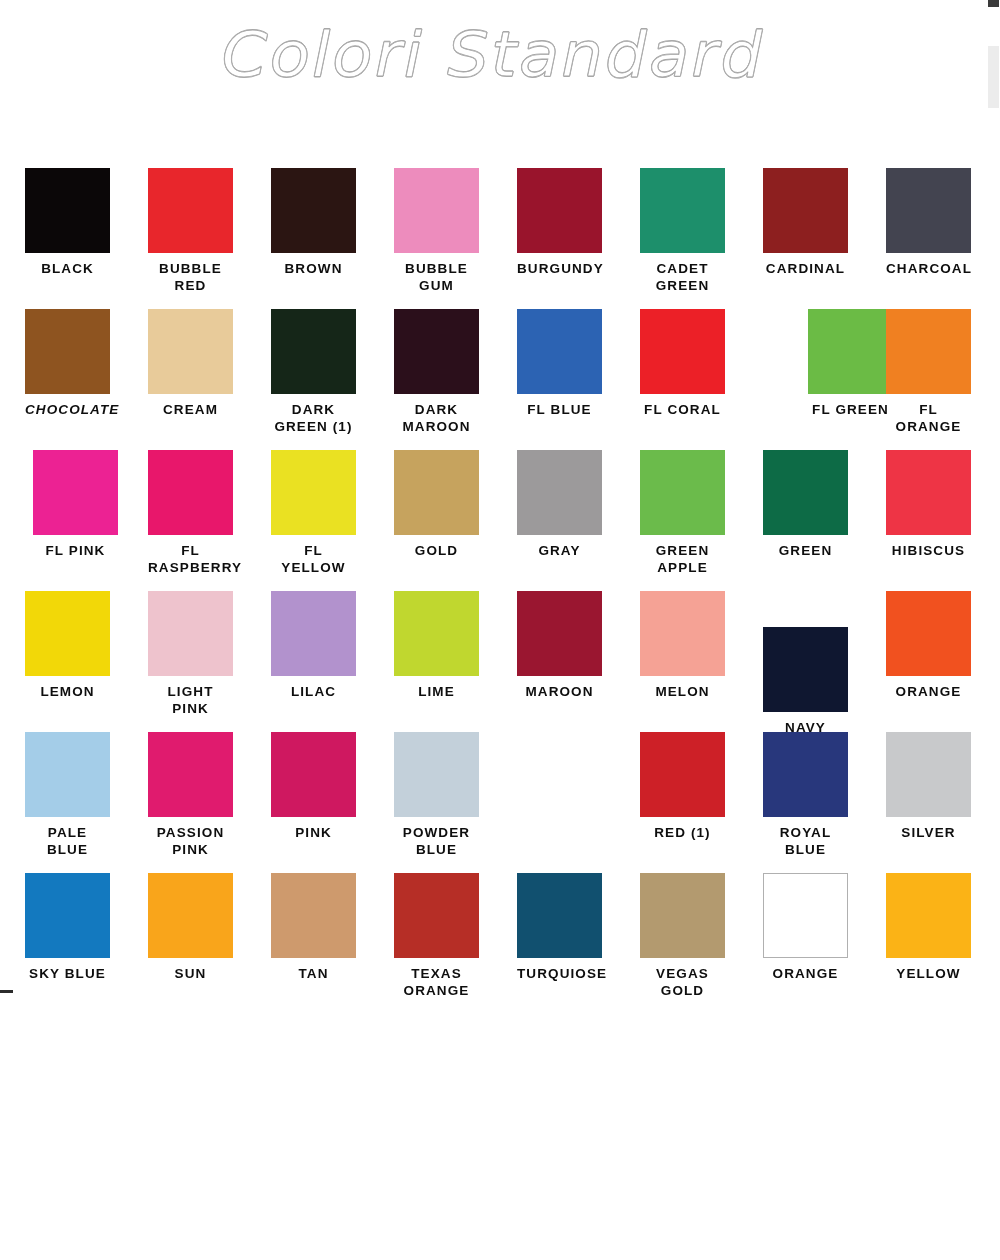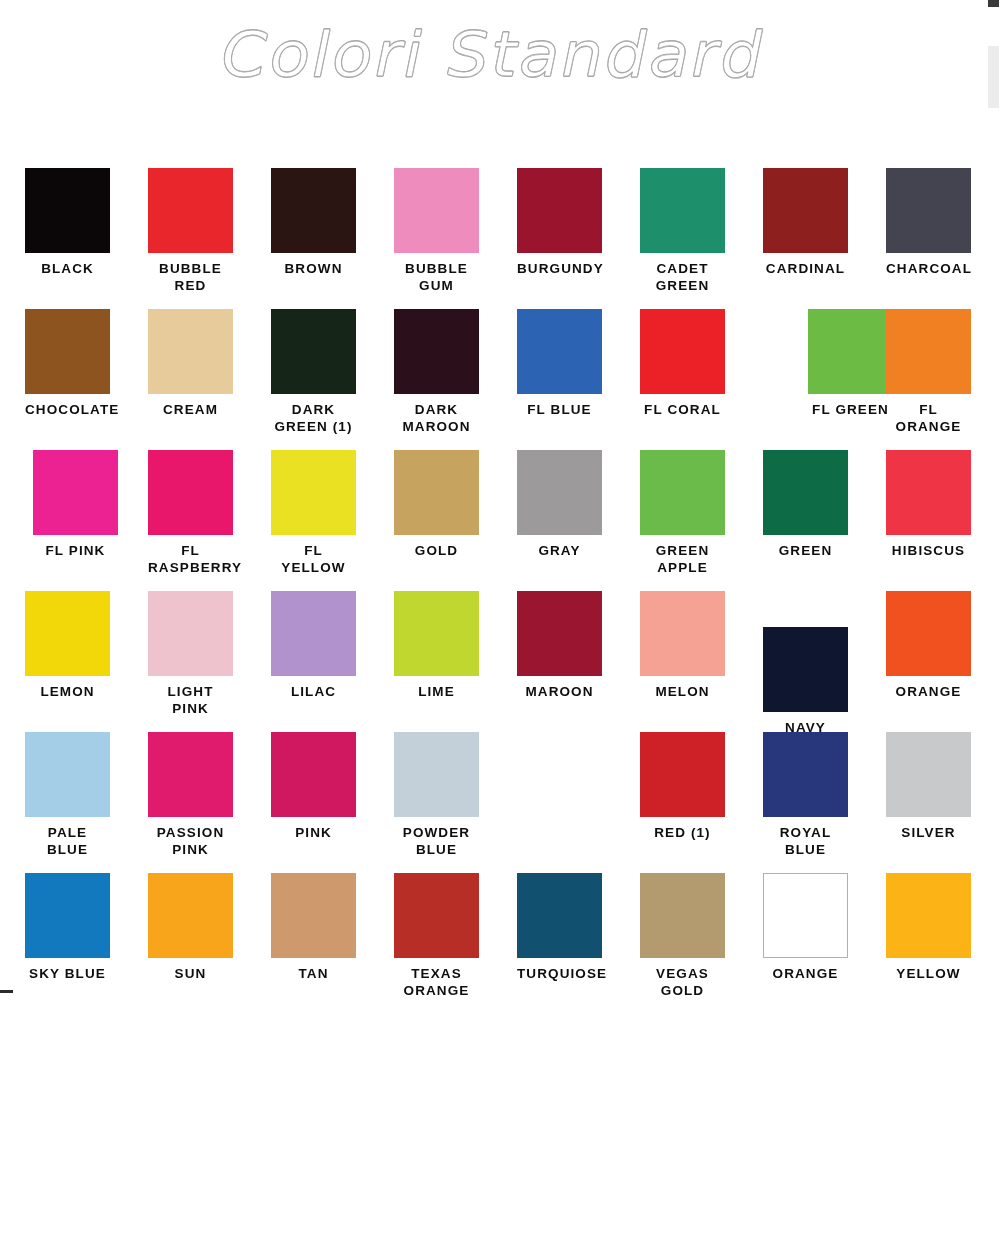--- a/index.html
+++ b/index.html
@@ -171,21 +171,21 @@
         <div class="swatch-cell" style="left: 738px;">
           <div class="swatch-chip" title="#8d1f1f" style="background: rgb(141, 31, 31);"></div>
           <div class="swatch-label">CARDINAL</div>
         </div>
         <div class="swatch-cell" style="left: 861px;">
           <div class="swatch-chip" title="#434450" style="background: rgb(67, 68, 80);"></div>
           <div class="swatch-label">CHARCOAL</div>
         </div>
       </div>
       <div class="swatch-row">
-        <div class="swatch-cell" style="left: 0px;">
+        <div class="swatch-cell" style="left: 0px; font-style: italic;">
           <div class="swatch-chip" title="#8e5420" style="background: rgb(142, 84, 32);"></div>
           <div class="swatch-label">CHOCOLATE</div>
         </div>
         <div class="swatch-cell" style="left: 123px;">
           <div class="swatch-chip" title="#e8cb9a" style="background: rgb(232, 203, 154);"></div>
           <div class="swatch-label">CREAM</div>
         </div>
         <div class="swatch-cell" style="left: 246px;">
           <div class="swatch-chip" title="#152618" style="background: rgb(21, 38, 24);"></div>
           <div class="swatch-label">DARK

